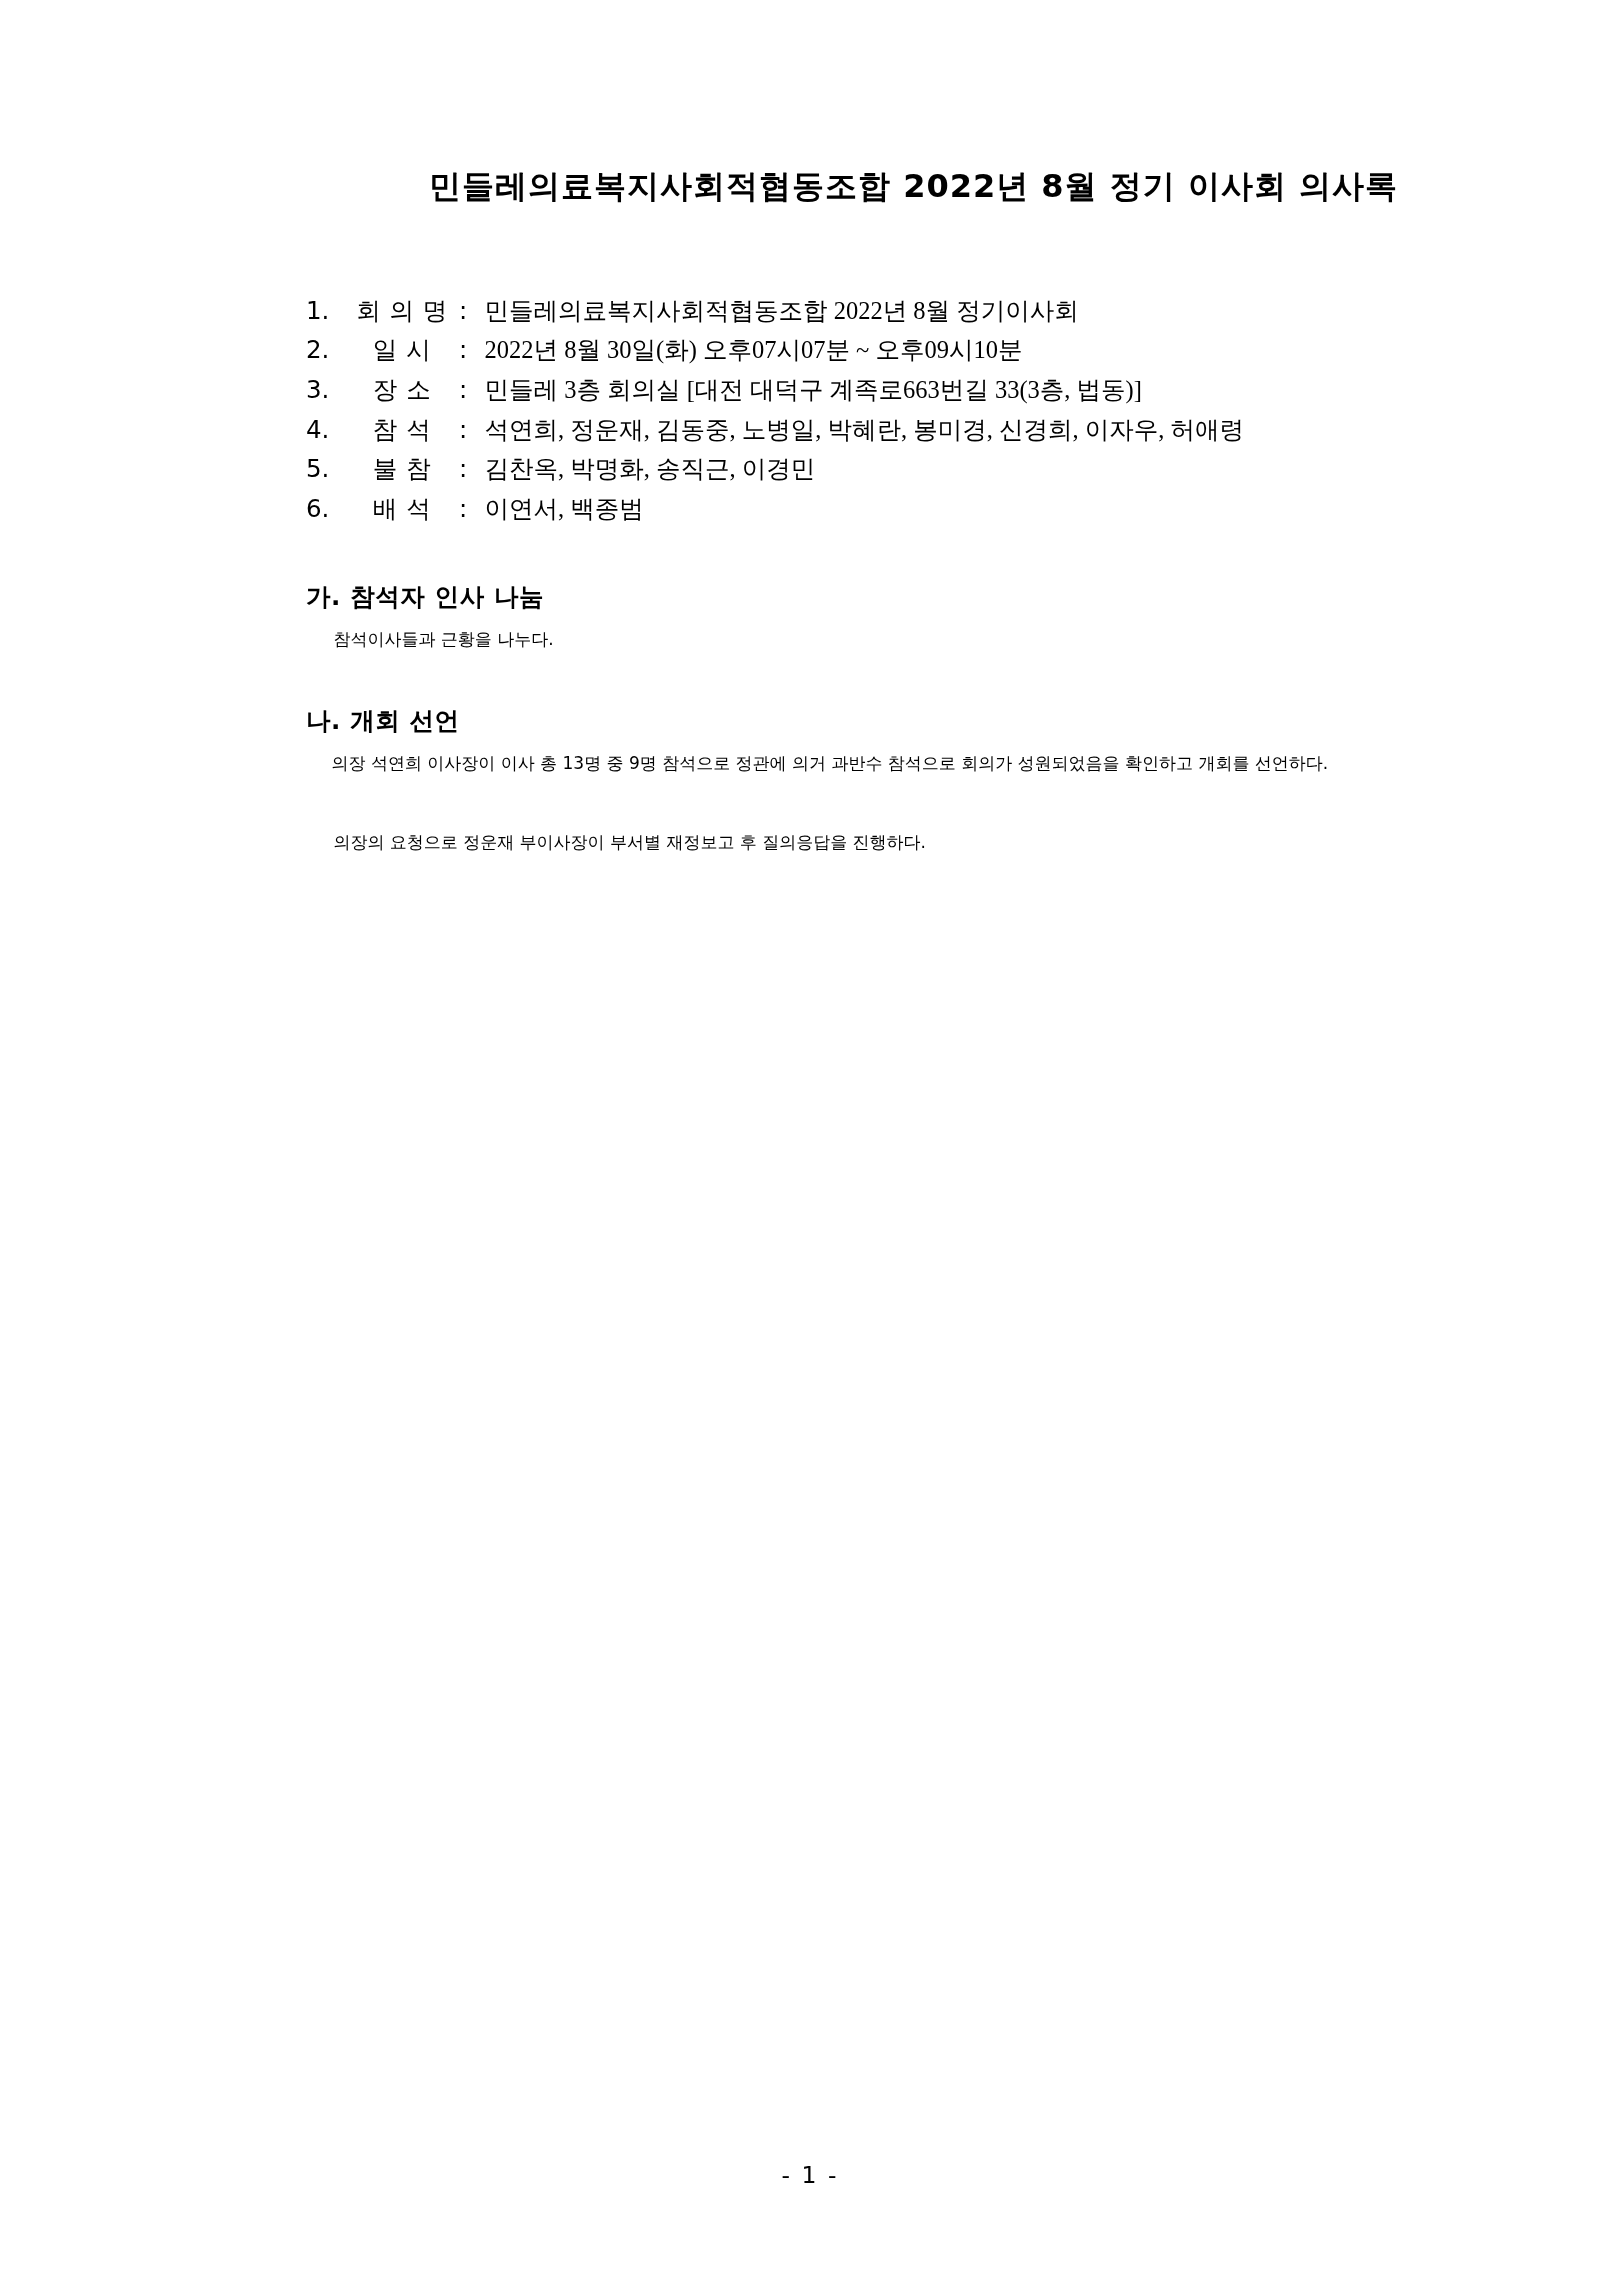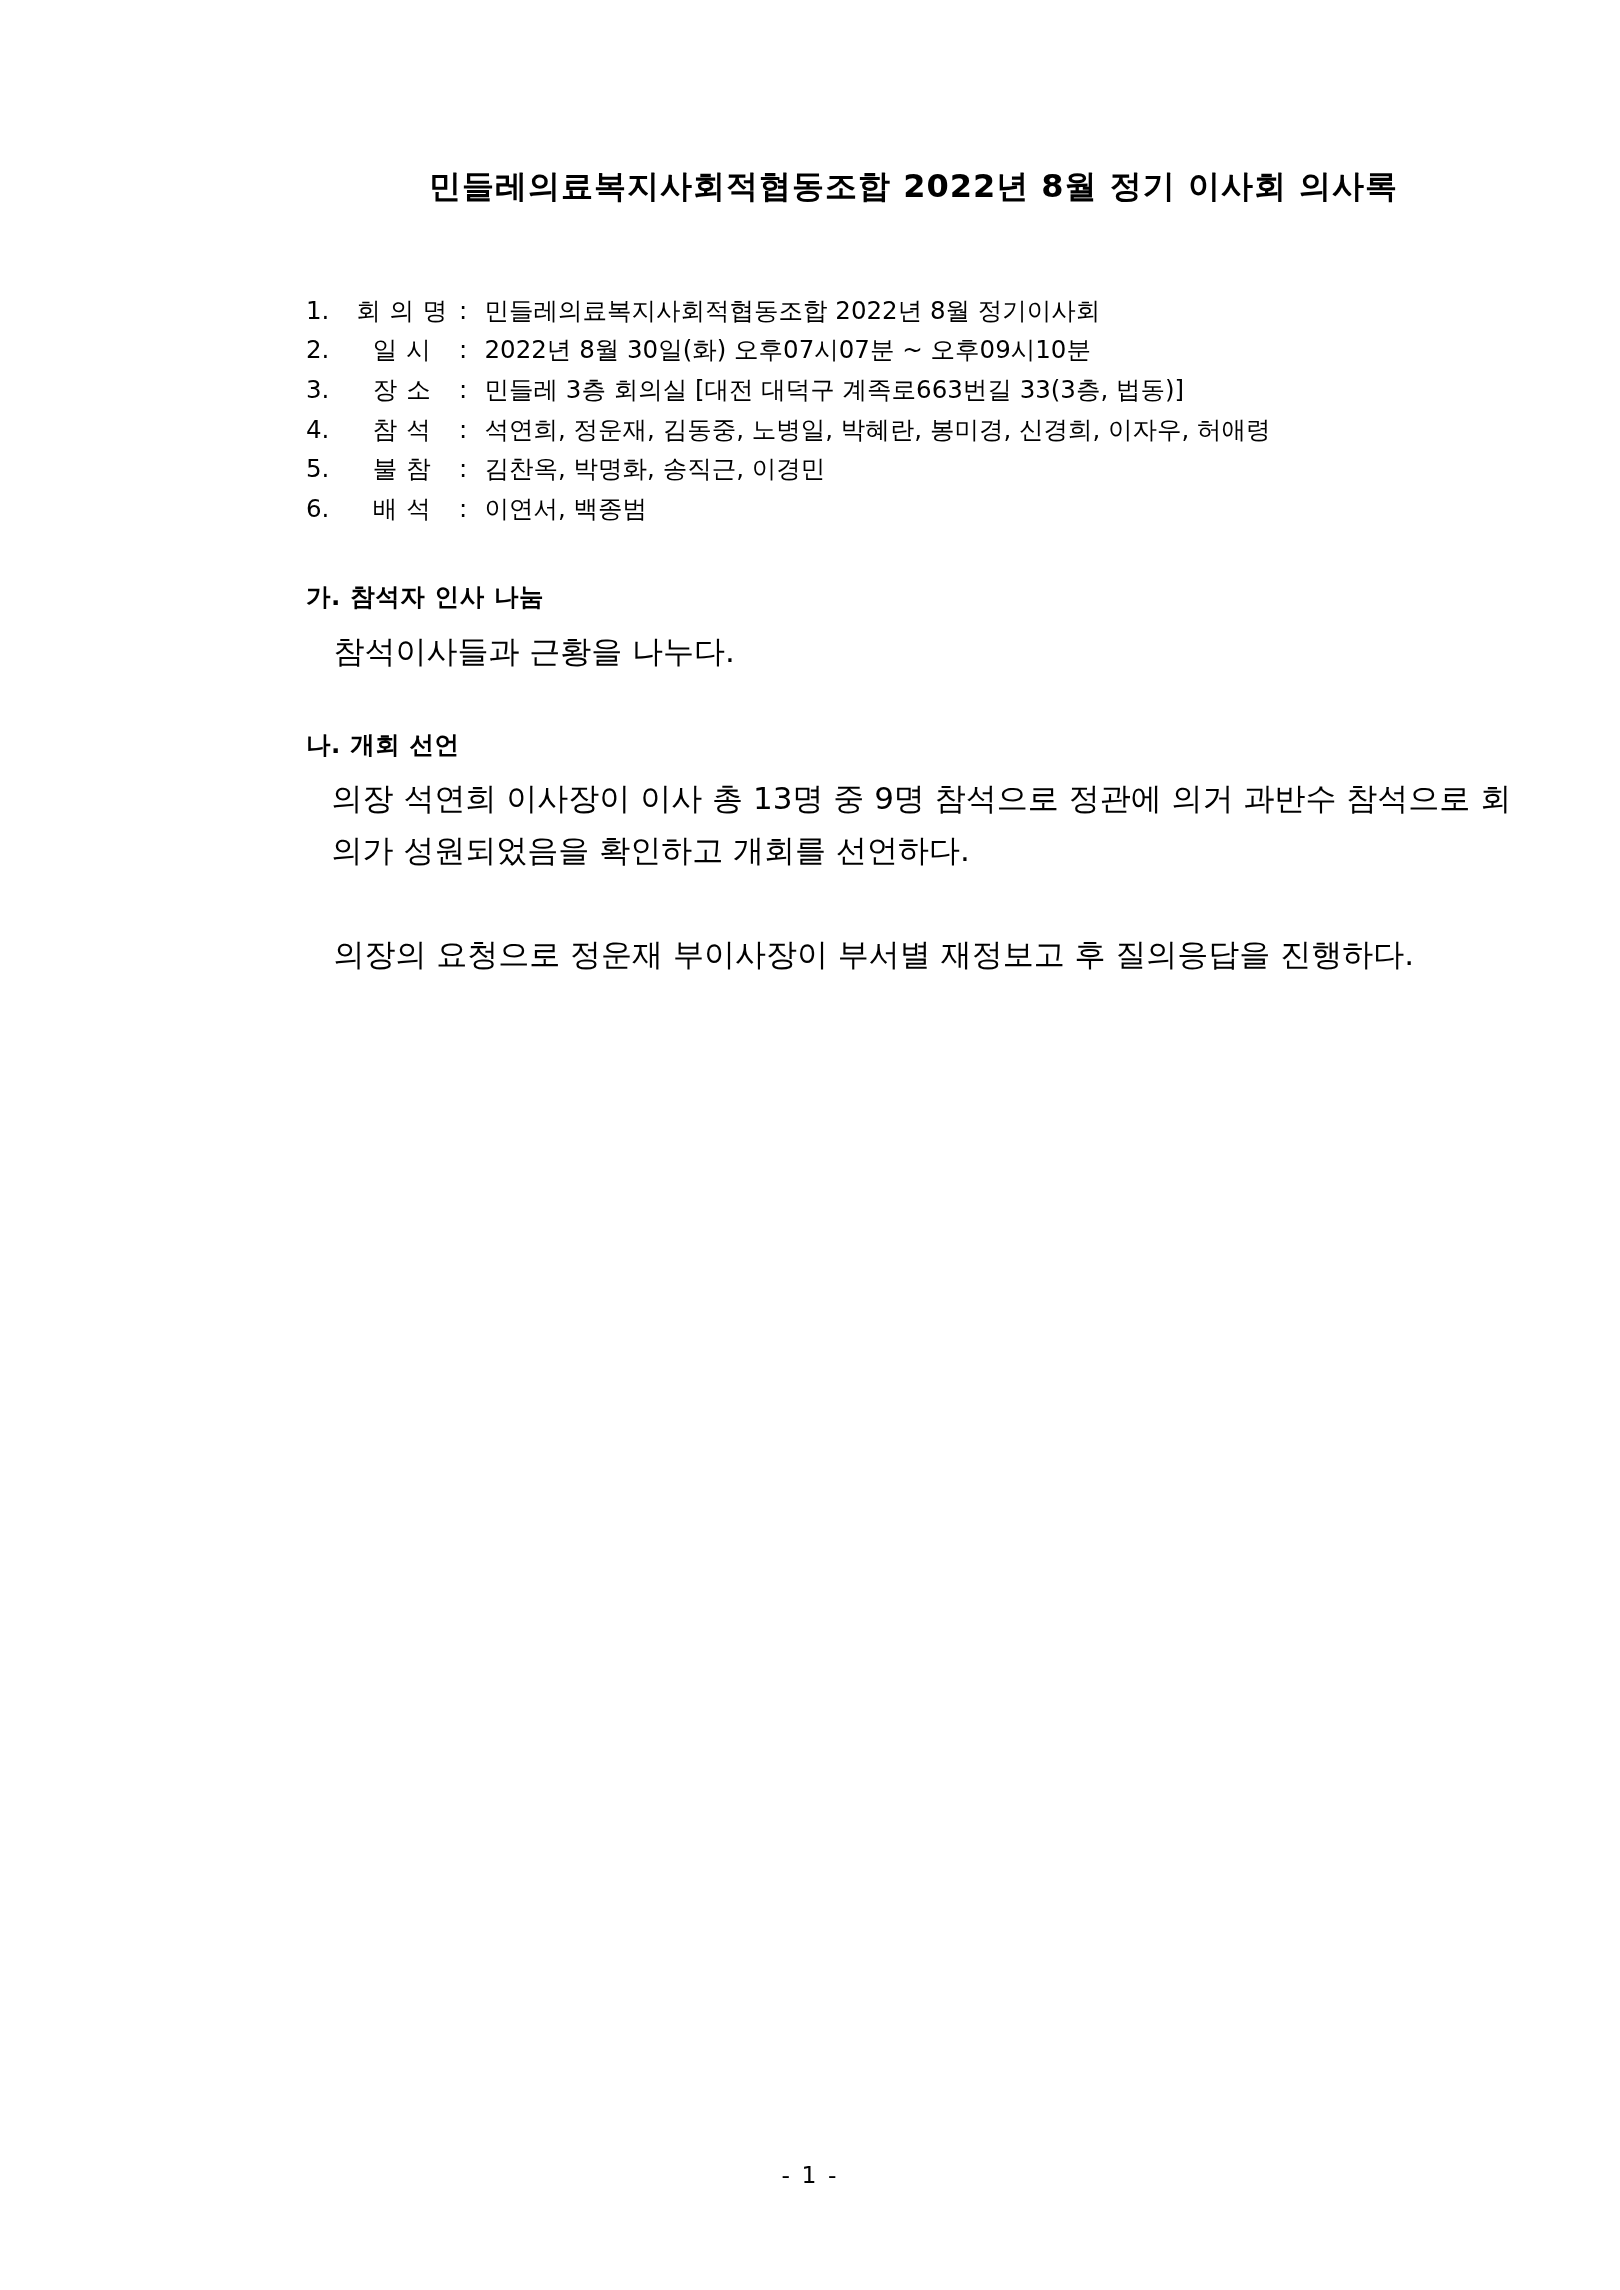--- a/index.html
+++ b/index.html
@@ -53,32 +53,33 @@
   .meta-label {
     flex: 0 0 114px;
     letter-spacing: 0.5px;
     text-align: center;
   }
   .meta-sep {
     flex: 0 0 25.5px;
   }
   .meta-value {
     flex: 1 1 auto;
+    font-family: Liberation Serif, serif;
   }
   .section {
     margin-top: 51px;
   }
   .section-heading {
     font-size: 24.5px;
     font-weight: 700;
     letter-spacing: 0.6px;
     margin: 0 0 11.8px 0;
   }
   .section-body {
-    font-size: 31px;
+    font-size: 17px;
     line-height: 1.68;
     margin: 0;
     padding-left: 27.4px;
     text-align: justify;
   }
   .section-body.indent-wide {
     padding-left: 25.5px;
     padding-right: 9.8px;
   }
   .page-number {

